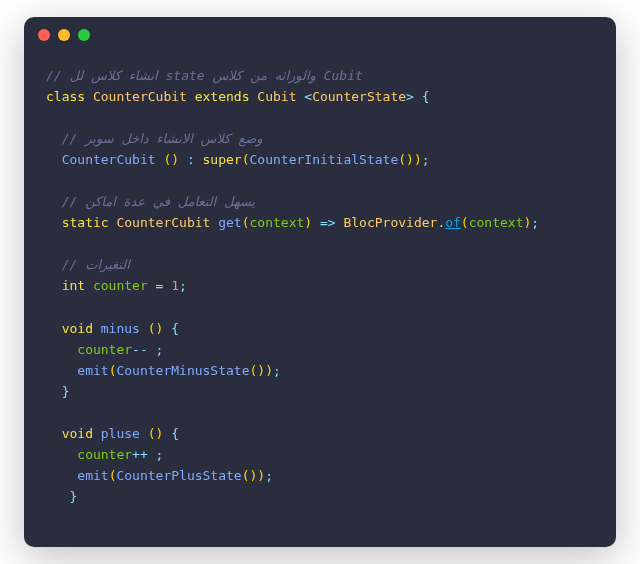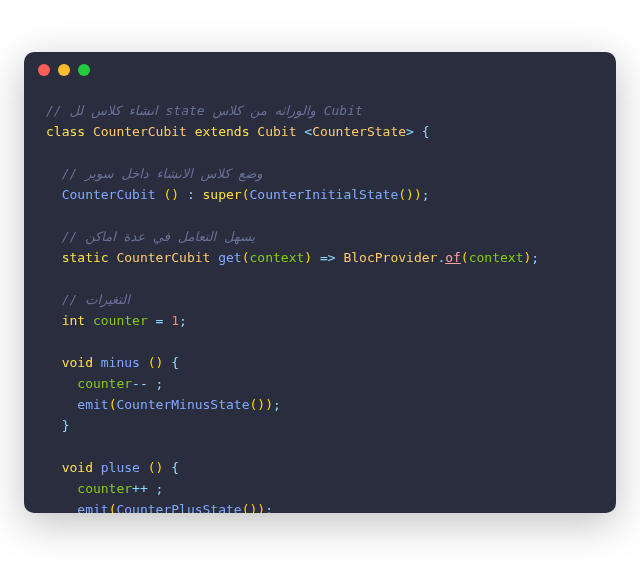--- a/index.html
+++ b/index.html
@@ -8,21 +8,21 @@
     background: #ffffff;
     display: flex;
     justify-content: center;
     align-items: center;
     width: 640px;
     height: 564px;
     font-family: 'SF Mono', 'Monaco', 'Consolas', 'Menlo', monospace;
   }
   .window {
     width: 592px;
-    height: 461px;
+    height: 530px;
     background: #292d3e;
     border-radius: 10px;
     box-shadow: 0 10px 40px rgba(0,0,0,0.25);
     overflow: hidden;
   }
   .titlebar {
     height: 36px;
     display: flex;
     align-items: center;
     padding-left: 14px;
@@ -40,21 +40,21 @@
     padding: 12px 22px 22px 22px;
     font-size: 13px;
     line-height: 1.62;
     white-space: pre;
     overflow: hidden;
   }
   .c-comment { color: #697098; font-style: italic; }
   .c-keyword { color: #fde047; }
   .c-class   { color: #ffcb6b; }
   .c-func    { color: #82aaff; }
-  .c-method  { color: #fca5a5; text-decoration: underline; }
+  .c-method  { color: #0ea5e9; text-decoration: underline; }
   .c-paren   { color: #ffd700; }
   .c-num     { color: #f78c6c; }
   .c-white   { color: #84cc16; }
   .c-sky     { color: #89ddff; }
   .line { display: block; min-height: 1.62em; }
 </style>
 </head>
 <body>
 
 <div class="window">

